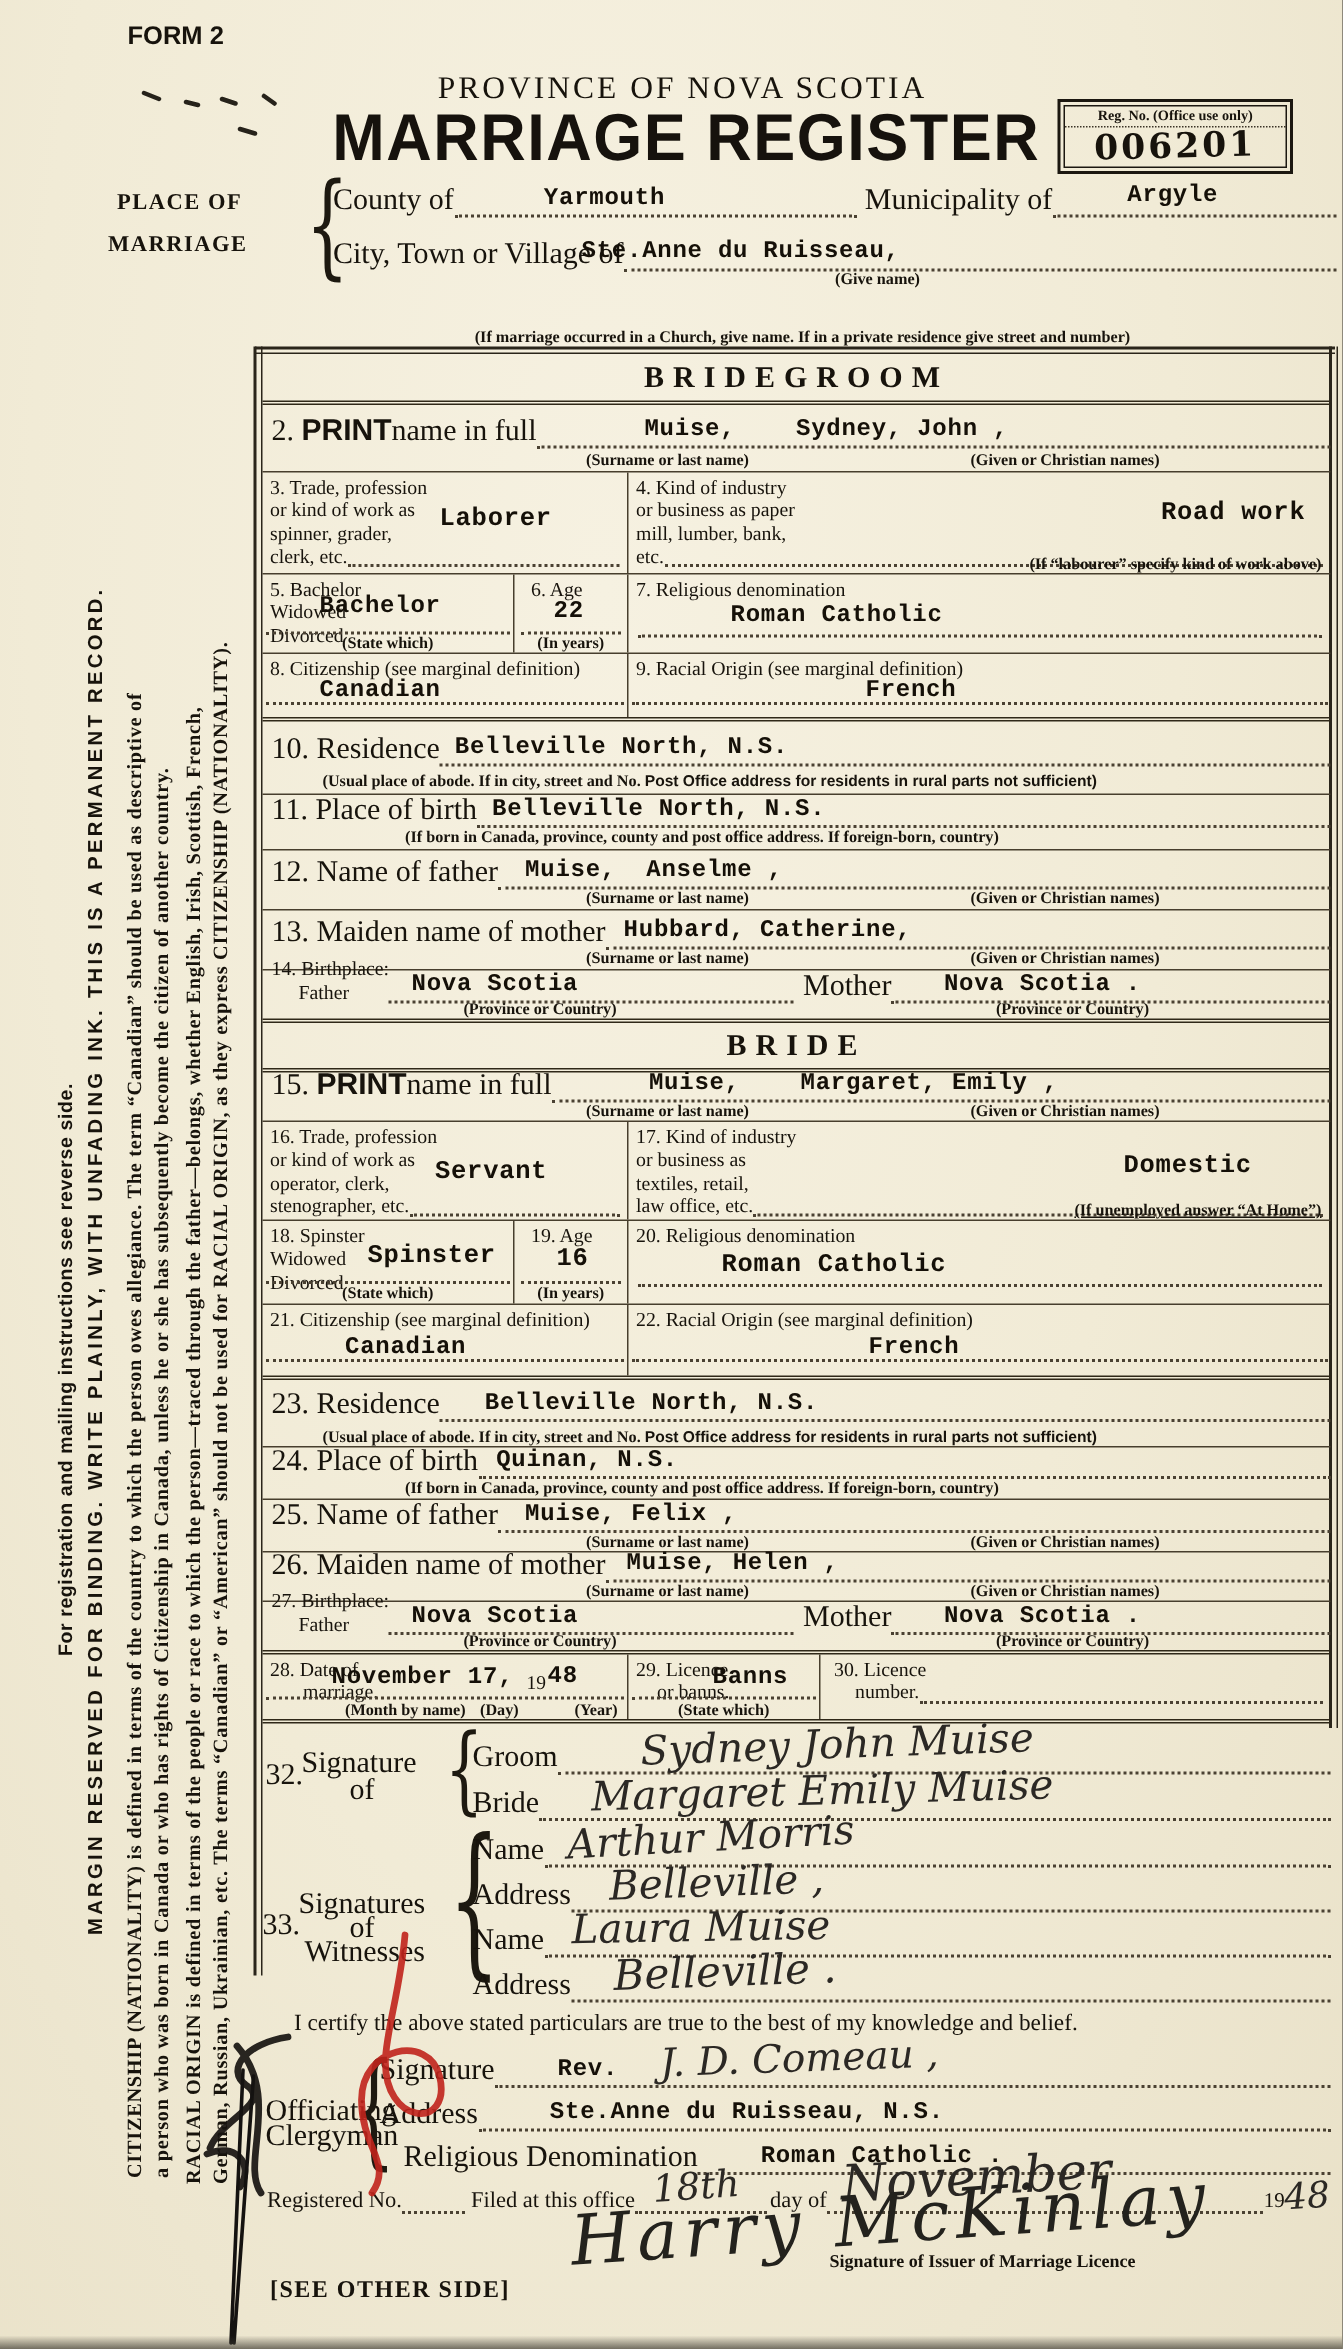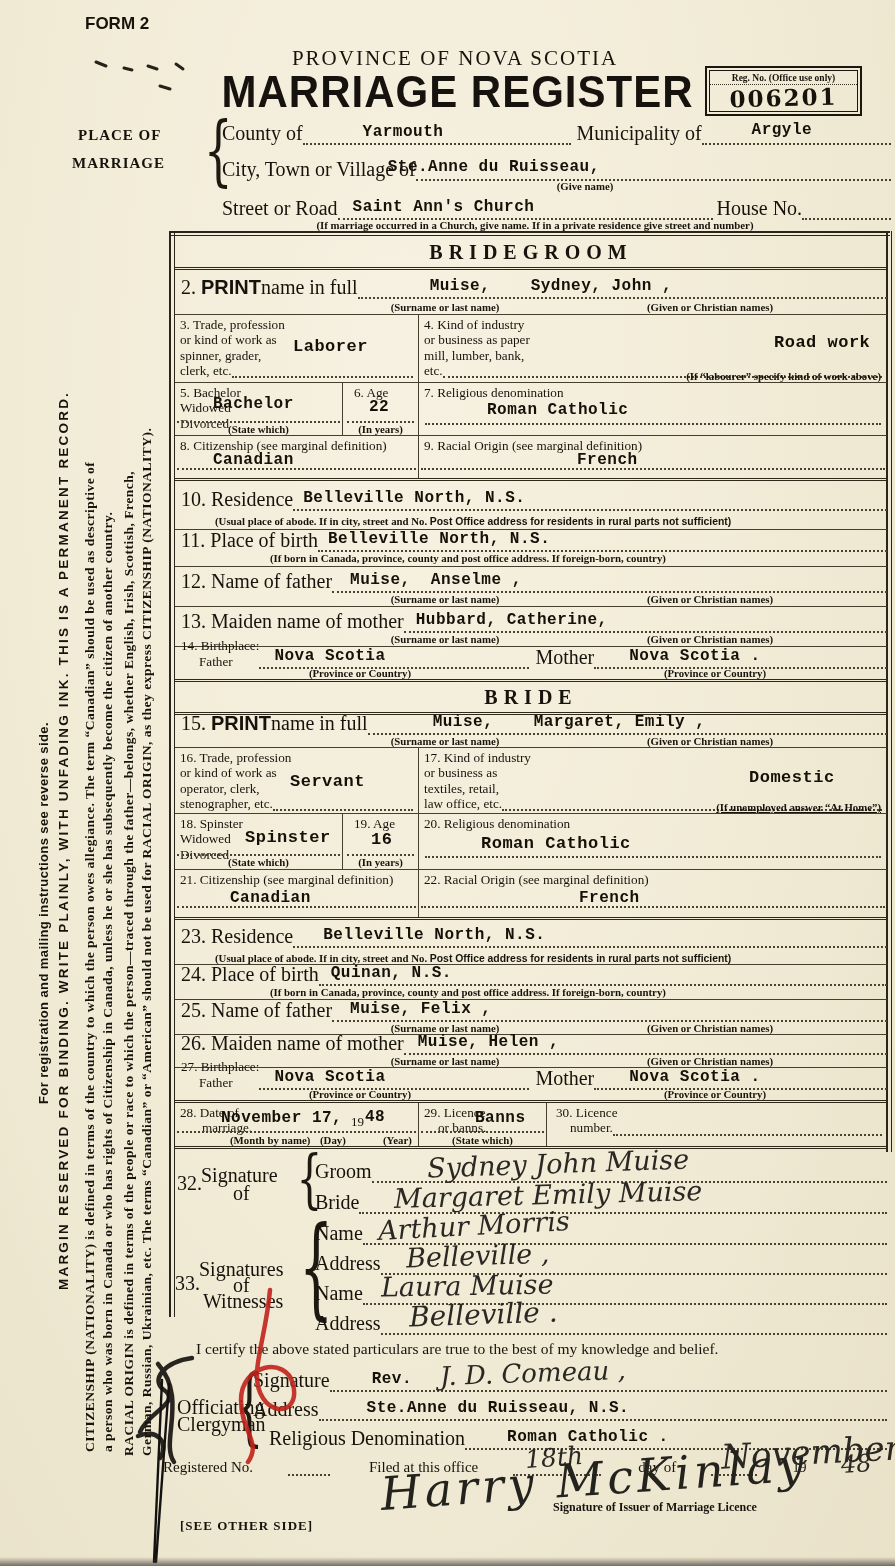--- a/index.html
+++ b/index.html
@@ -72,28 +72,20 @@
   </div>
 
   <div class="abs line" style="left:222px;top:158px;width:669px;">
     <span class="lbl">City, Town or Village of</span>
     <span class="dot">
         <span class="typed onset" style="left:-28px;bottom:3px;">Ste.Anne du Ruisseau,</span>
       </span>
   </div>
   <div class="abs sub" style="left:480px;top:180px;width:210px;text-align:center;">(Give name)</div>
 
-  <div class="abs line" style="left:222px;top:197px;width:669px;">
-    <span class="lbl">Street or Road</span>
-    <span class="dot" style="flex:0 0 375px;">
-        <span class="typed onset" style="left:15px;">Saint Ann's Church</span>
-      </span>
-    <span class="lbl" style="margin-left:4px;">House No.</span>
-    <span class="dot"></span>
-  </div>
   <div class="abs sub" style="left:255px;top:219px;width:560px;text-align:center;">(If marriage occurred in a Church, give name.   If in a private residence give street and number)</div>
 
   <div class="hline" style="left:170px;top:231px;width:720px;"></div>
   <div class="vline" style="left:169px;top:231px;height:1086px;"></div>
   <div class="vline" style="left:886px;top:231px;height:921px;"></div>
 
   <div class="fbox">
 
     <div class="frow hdrrow" style="height:33px;">BRIDEGROOM</div>
 
@@ -473,39 +465,39 @@
       </div>
       <div class="line" style="height:29px;padding-left:16px;">
         <span class="lbl">Religious Denomination</span>
         <span class="dot">
             <span class="typed onset" style="left:42px;">Roman Catholic .</span>
           </span>
       </div>
     </div>
   </div>
 
-  <div class="abs line" style="left:163px;top:1448px;width:709px;gap:35px;">
+  <div class="abs line" style="left:178px;top:1448px;width:709px;">
     <span class="lbl" style="font-size:15px;">Registered No.</span>
     <span class="dot" style="flex:0 0 42px;"></span>
     <span class="lbl" style="font-size:15px;margin-left:4px;">Filed at this office</span>
     <span class="dot" style="flex:0 0 88px;">
         <span class="script onset" style="left:12px;font-size:25px;transform:rotate(-4deg);">18th</span>
       </span>
     <span class="lbl" style="font-size:15px;margin-left:2px;">day of</span>
     <span class="dot">
         <span class="script onset" style="left:10px;font-size:34px;transform:rotate(-3deg);">November</span>
       </span>
     <span class="lbl" style="font-size:14px;">19</span>
     <span class="script" style="font-size:24px;position:relative;top:2px;transform:rotate(-4deg);">48</span>
   </div>
 
   <div class="abs script" style="left:380px;top:1452px;font-size:46px;transform:rotate(-4deg);letter-spacing:4px;color:#23221d;">Harry McKinlay</div>
   <div class="abs sub" style="left:520px;top:1500px;width:270px;text-align:center;font-size:12px;">Signature of Issuer of Marriage Licence</div>
 
-  <div class="abs" style="left:180px;top:1518px;font-size:13px;font-weight:700;letter-spacing:1px;">[SEE OTHER SIDE]</div>
+  <div class="abs" style="left:180px;top:1518px;font-size:16px;font-weight:700;letter-spacing:1px;">[SEE OTHER SIDE]</div>
 
   <svg class="abs" style="left:90px;top:52px;" width="120" height="40">
     <path d="M6,10 l10,4 M34,16 l8,2 M58,14 l9,3 M86,12 l7,5 M70,34 l10,3" stroke="#26221a" stroke-width="3" fill="none" stroke-linecap="round"></path>
   </svg>
 
   <svg class="abs" style="left:130px;top:1270px;" width="180" height="300">
     <path d="M140,20 C137,55 128,82 127,102 C125,148 172,150 163,114 C156,86 111,94 111,130 C111,162 132,172 118,192" stroke="#c0231c" stroke-width="4.5" fill="none" stroke-linecap="round" opacity=".9"></path>
   </svg>
 
   <svg class="abs" style="left:130px;top:1340px;" width="110" height="140">

